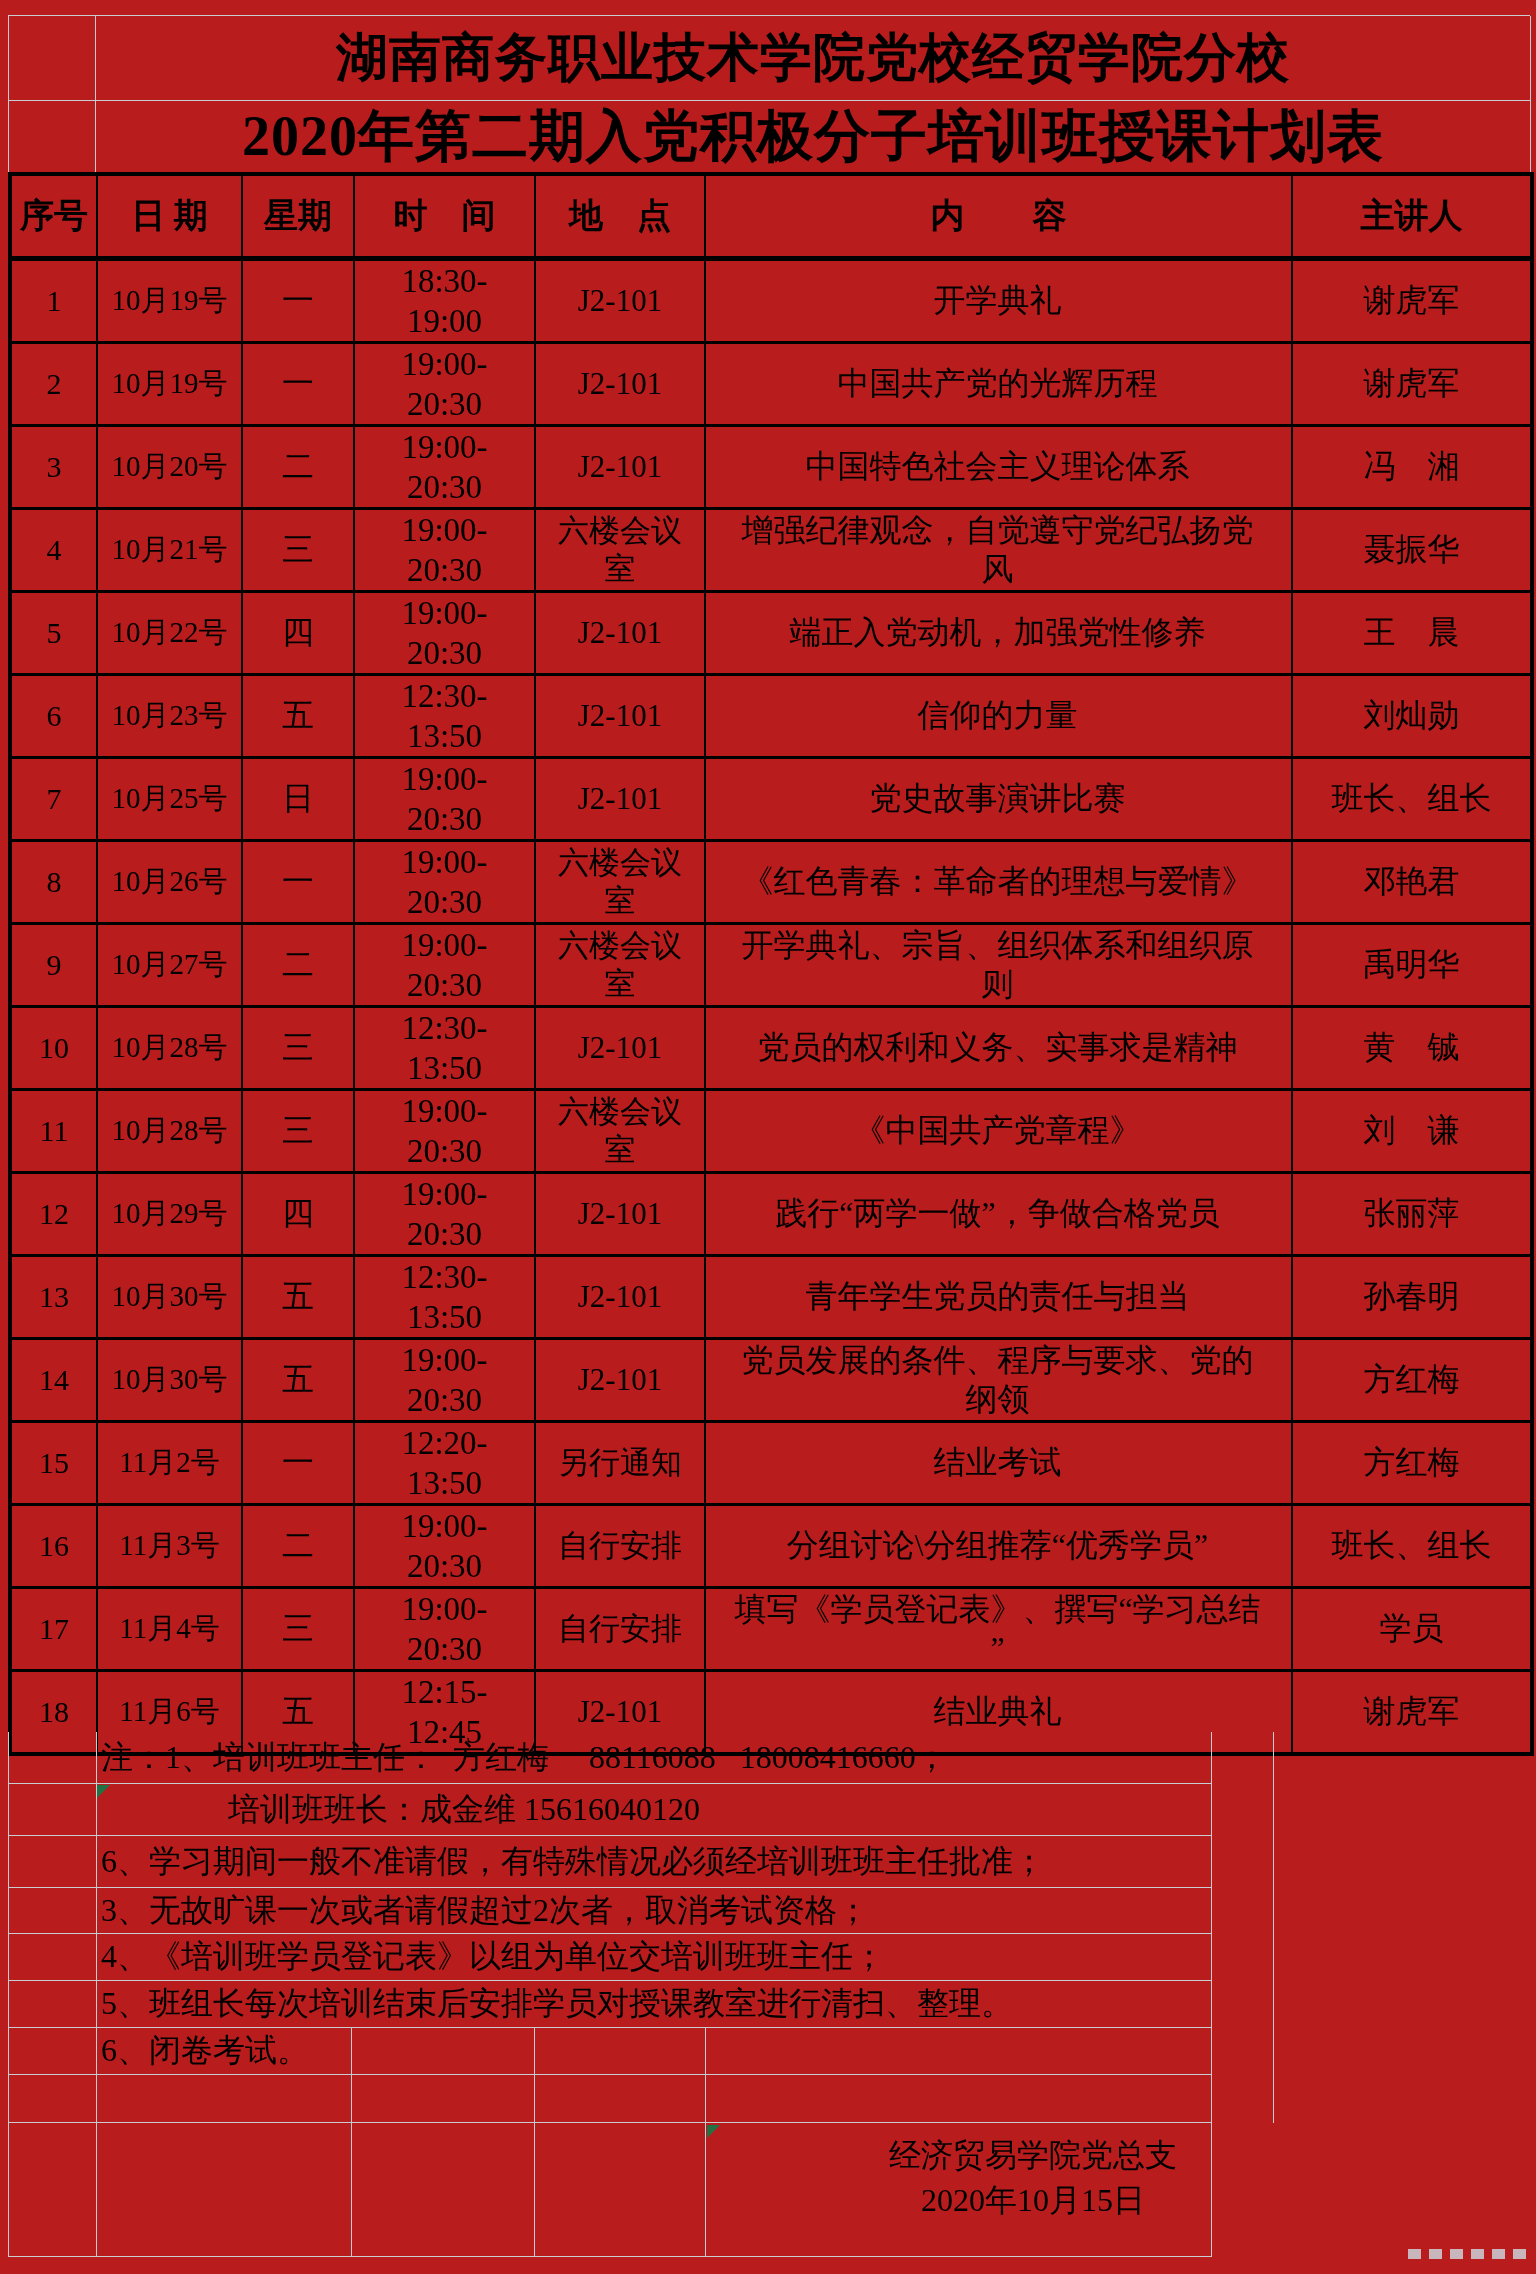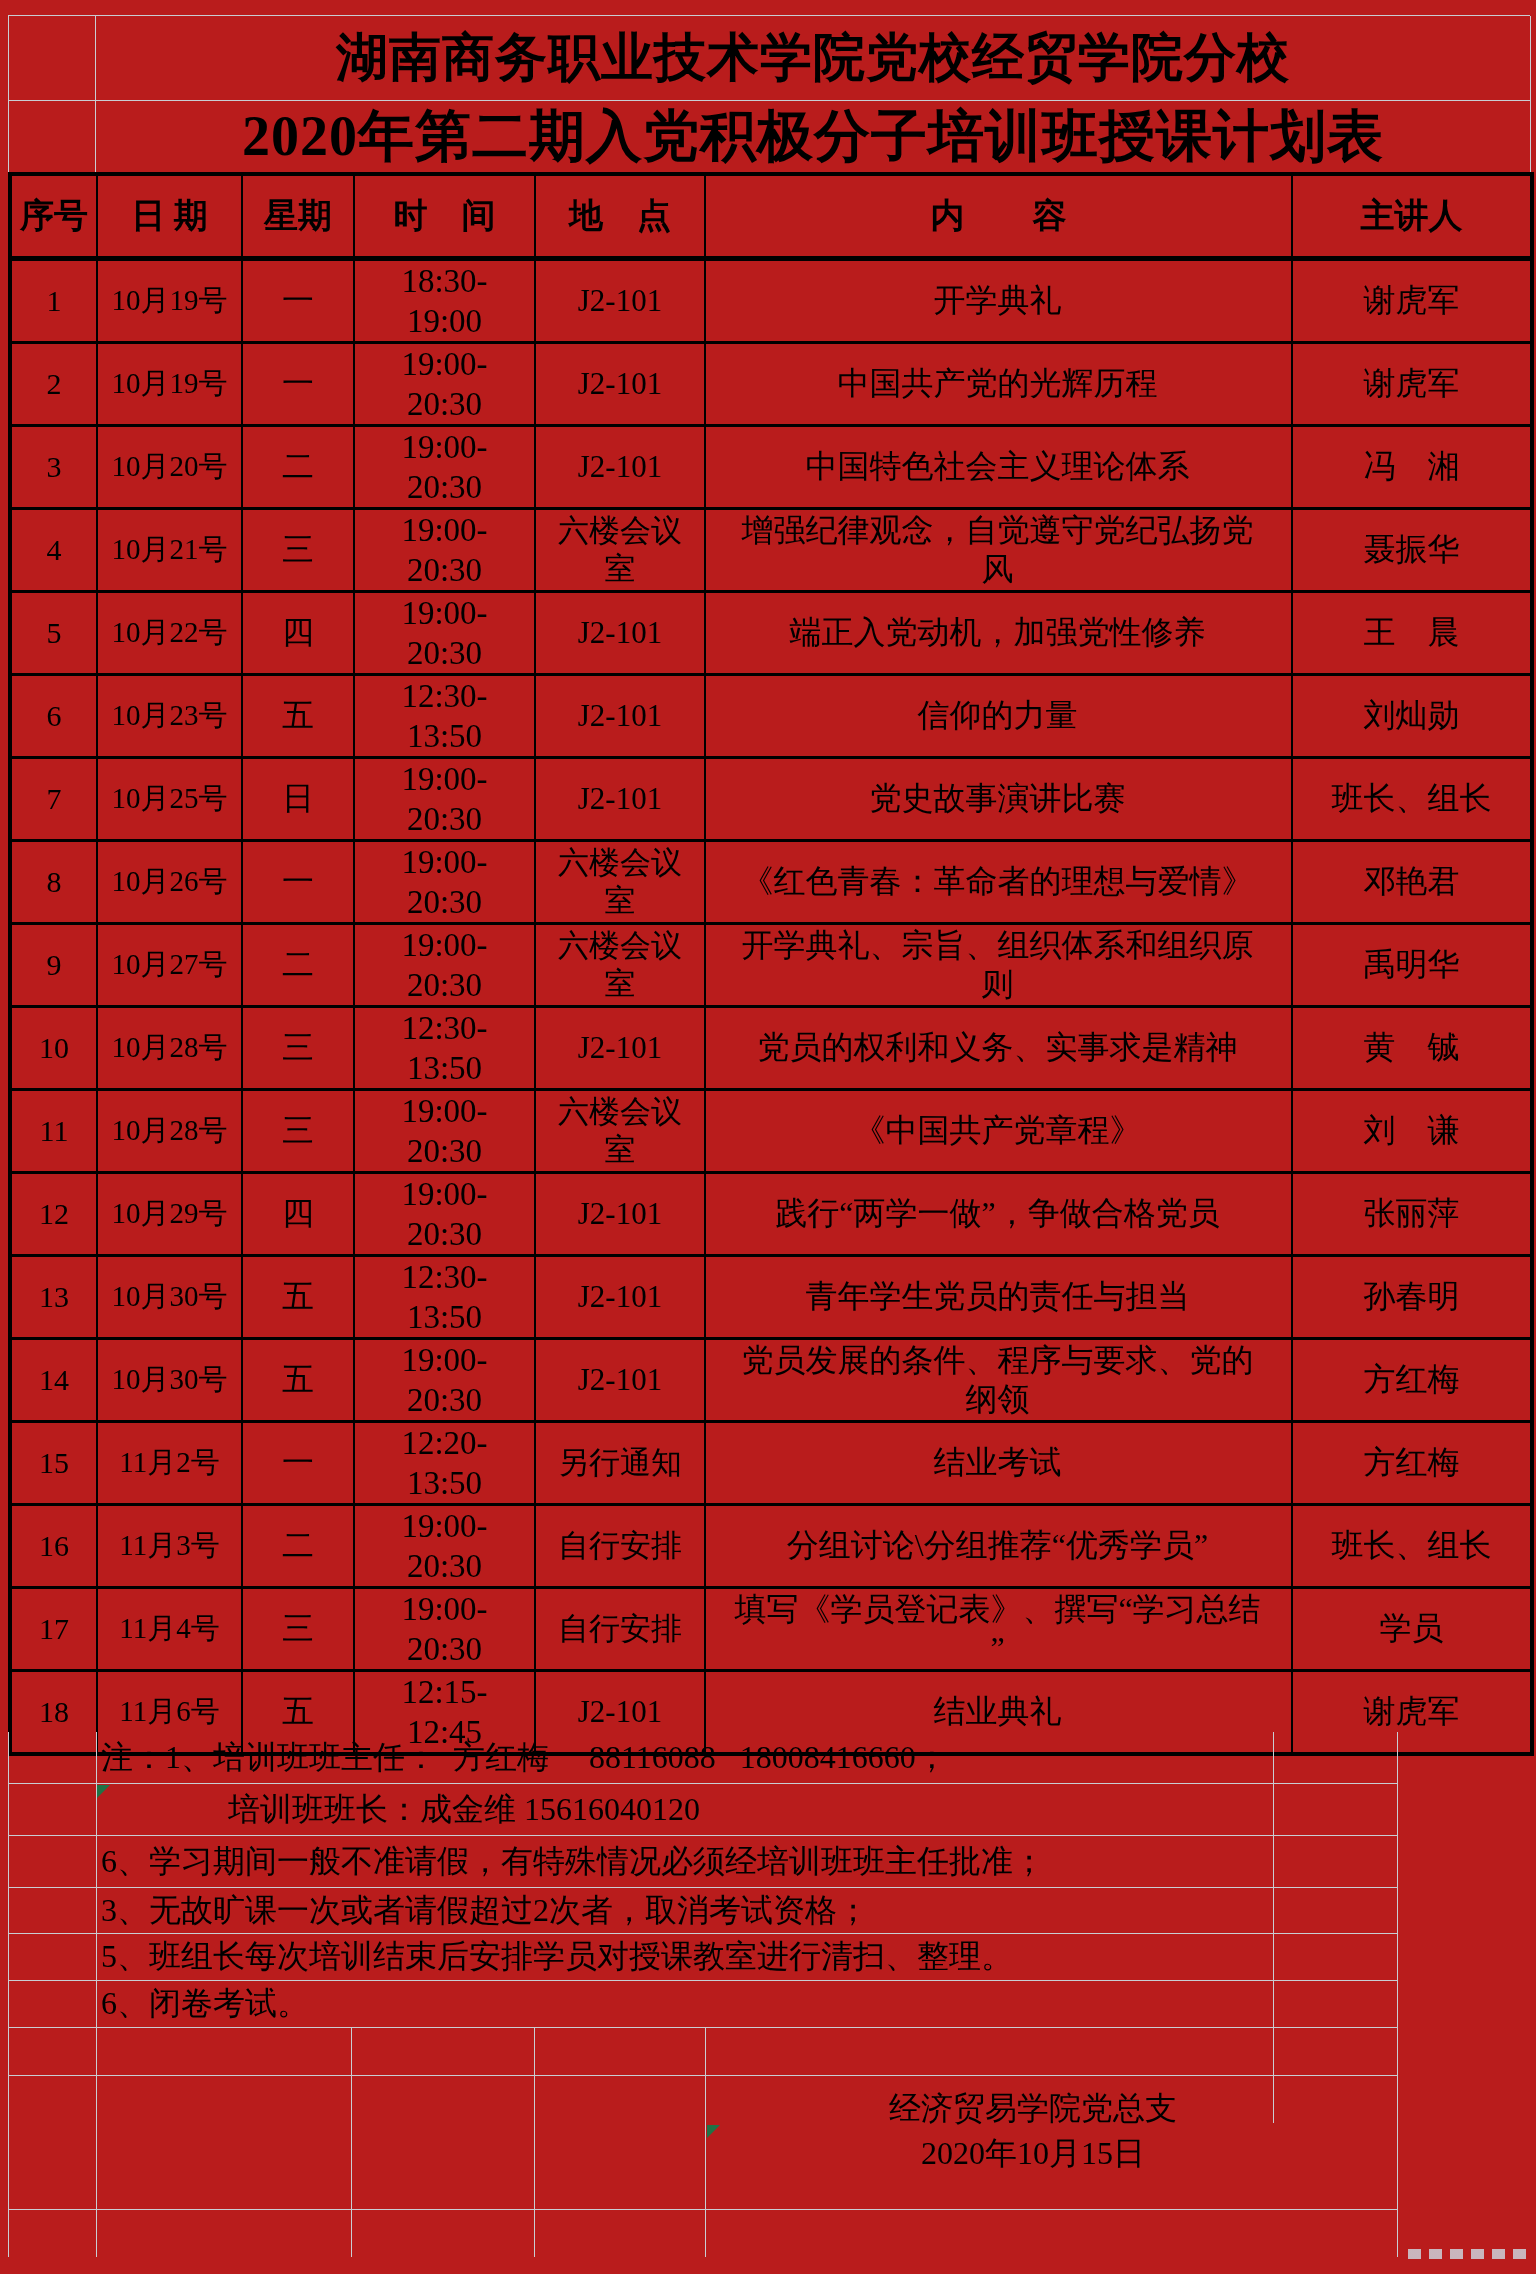--- a/index.html
+++ b/index.html
@@ -28,21 +28,21 @@
   table.main tbody tr { height:82px; }
   .c-no { font-size:30px; }
   .c-date { font-size:29px; }
   .c-weekday { font-size:32px; }
   .c-time { font-size:33px; white-space:pre-line; line-height:40px; }
   .c-location { font-size:31px; white-space:pre-line; line-height:38px; }
   .c-content { font-size:32px; text-align:left; padding:0 10px 0 8px; white-space:pre-line; line-height:39px; }
   .c-speaker { font-size:32px; }
 
   
-  .notes { position:absolute; left:8px; top:1732px; width:1390px; height:525px;
+  .notes { position:absolute; left:8px; top:1732px; width:1204px; height:525px;
     border-left:1px solid var(--grid); border-right:1px solid var(--grid); }
   .note-row { position:relative; display:flex; align-items:center;
     border-bottom:1px solid var(--grid); padding-left:92px; font-size:32px; }
   .note-row span { white-space:pre-wrap; }
   .note-row.indent { padding-left:219px; }
   .h52{height:52px} .h46{height:46px} .h47{height:47px} .h48{height:48px}
   .sig-row { position:relative; height:134px; border-bottom:1px solid var(--grid); }
   .sig-block { position:absolute; left:744px; top:10px; width:560px; text-align:center;
     font-size:32px; line-height:45px; }
 
@@ -296,20 +296,23 @@
     <div class="note-row h52 indent">
         <span>培训班班长：成金维 15616040120</span>
       </div>
     <div class="note-row h52">
         <span>6、学习期间一般不准请假，有特殊情况必须经培训班班主任批准；</span>
       </div>
     <div class="note-row h46">
         <span>3、无故旷课一次或者请假超过2次者，取消考试资格；</span>
       </div>
     <div class="note-row h47">
+        <span>4、《培训班学员登记表》以组为单位交培训班班主任；</span>
+      </div>
+    <div class="note-row h47">
         <span>5、班组长每次培训结束后安排学员对授课教室进行清扫、整理。</span>
       </div>
     <div class="note-row h47">
         <span>6、闭卷考试。</span>
       </div>
     <div class="note-row h48"></div>
     <div class="sig-row">
       <div class="sig-block">
         <div>经济贸易学院党总支</div>
         <div>2020年10月15日</div>

